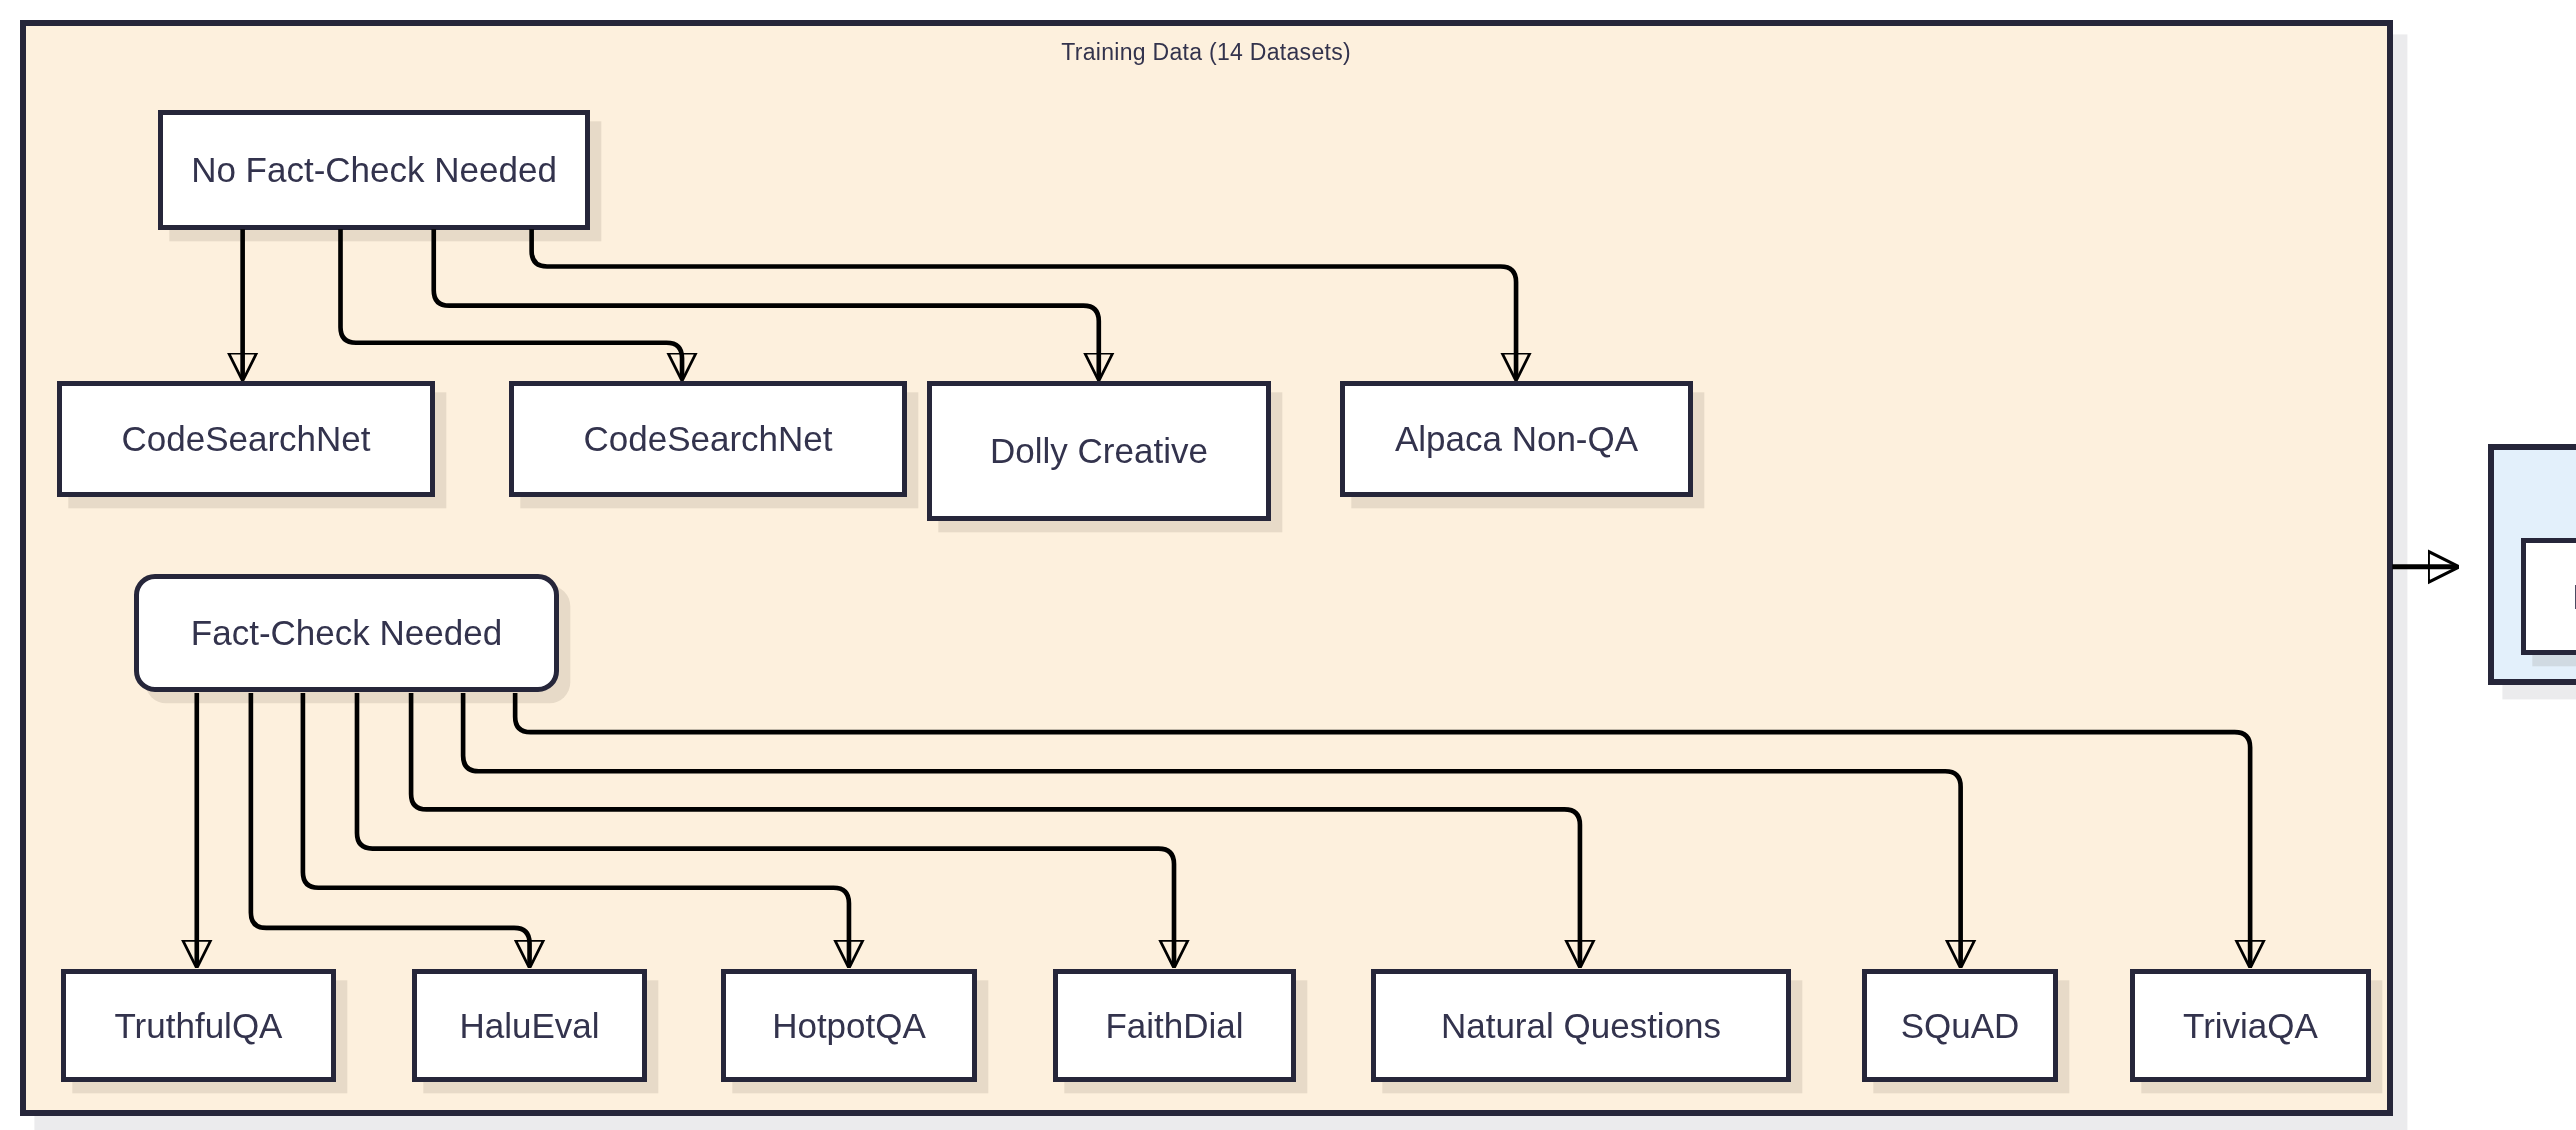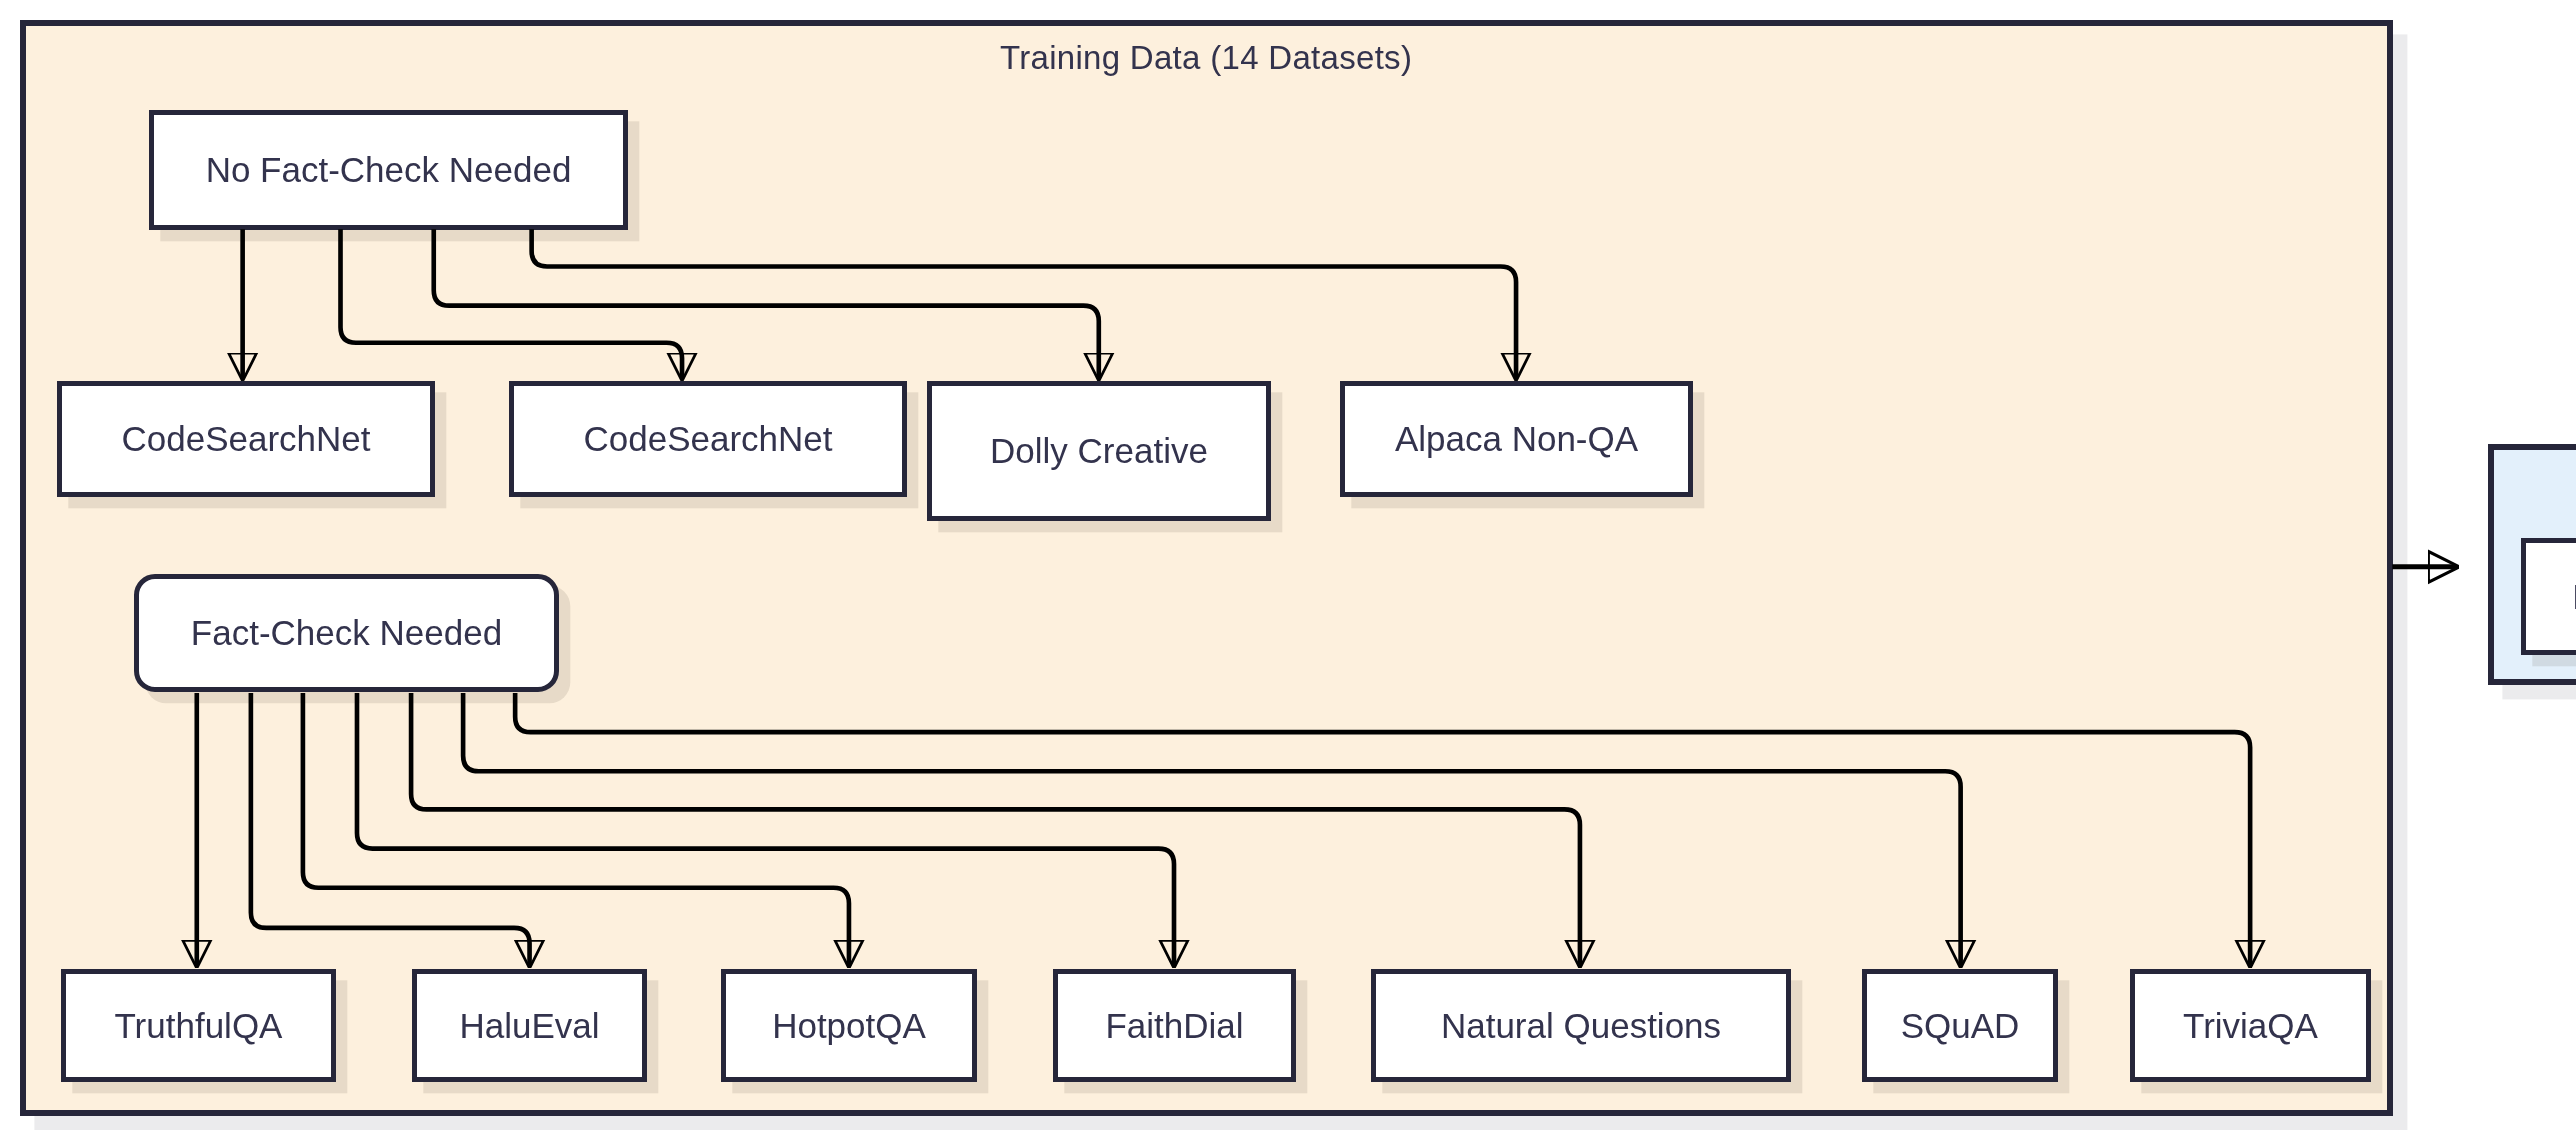--- a/index.html
+++ b/index.html
@@ -20,21 +20,21 @@
   .container{
     position:absolute;
     border:6.2px solid var(--c-border);
     box-shadow:var(--shadow-container);
   }
   .container.training{background:var(--c-training);}
   .container.sentinel{background:var(--c-sentinel);}
   .container-title{
     position:absolute;left:0;right:0;top:13.4px;
     text-align:center;
-    font-size:33px;
+    font-size:23px;
     letter-spacing:0.3px;
     color:var(--c-text);
     white-space:nowrap;
   }
 
   .node{
     position:absolute;
     background:var(--c-node);
     border:5.2px solid var(--c-border);
     box-shadow:var(--shadow-node);
@@ -55,21 +55,21 @@
 <div class="stage">
 
   <div class="container training" style="left:19.6px;top:19.6px;width:2373px;height:1096px;">
     <div class="container-title">Training Data (14 Datasets)</div>
   </div>
 
   <div class="container sentinel" style="left:2488px;top:444px;width:1329px;height:241px;">
     <div class="container-title">HaluGate Sentinel</div>
   </div>
 
-  <div class="node" style="left:149px;top:110px;width:479px;height:120px;">No Fact-Check Needed</div>
+  <div class="node" style="left:158px;top:110px;width:432px;height:120px;">No Fact-Check Needed</div>
 
   <div class="node" style="left:134px;top:574px;width:425px;height:118px;border-radius:21px;">Fact-Check Needed</div>
 
   <div class="node" style="left:57px;top:381px;width:378px;height:116px;">CodeSearchNet</div>
   <div class="node" style="left:509px;top:381px;width:398px;height:116px;">CodeSearchNet</div>
   <div class="node" style="left:927px;top:381px;width:344px;height:140px;text-align:right;">Dolly Creative</div>
   <div class="node" style="left:1340px;top:381px;width:353px;height:116px;">Alpaca Non-QA</div>
 
   <div class="node" style="left:61px;top:969px;width:275px;height:113px;">TruthfulQA</div>
   <div class="node" style="left:412px;top:969px;width:235px;height:113px;">HaluEval</div>

